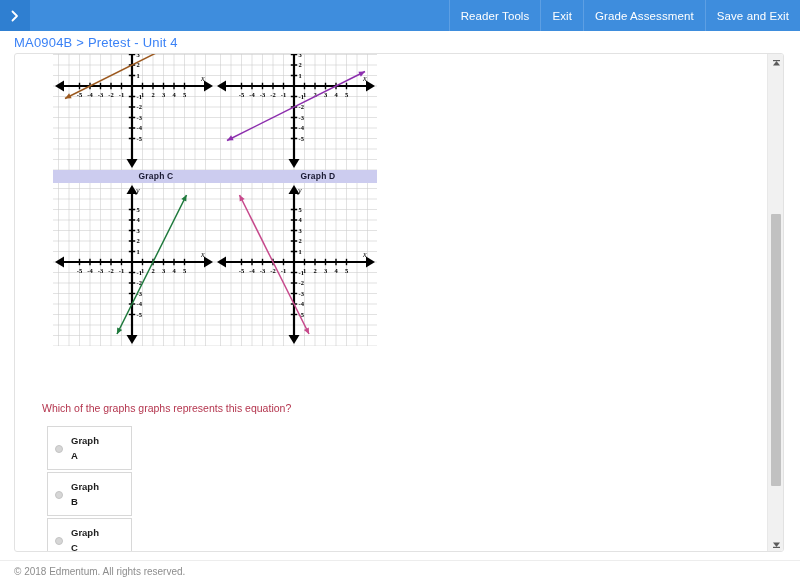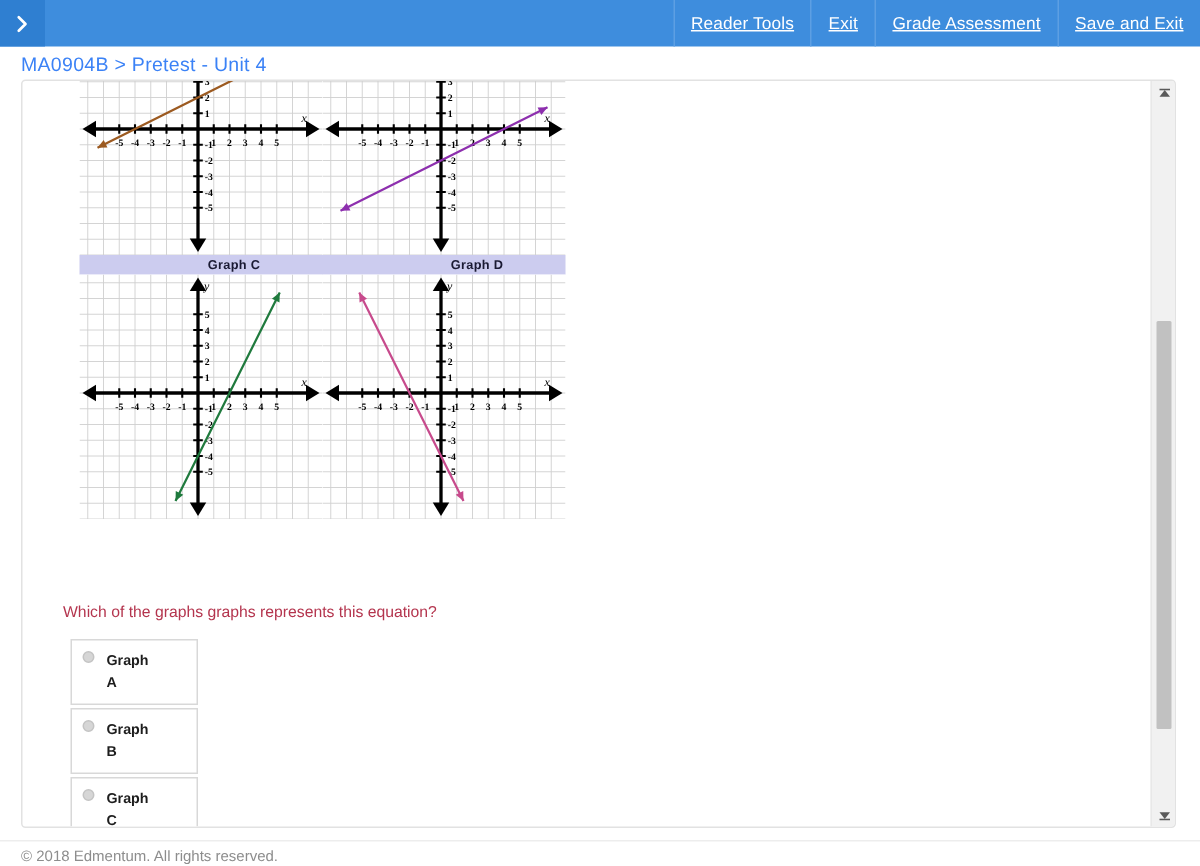--- a/index.html
+++ b/index.html
@@ -29,21 +29,20 @@
   #topnav { display: flex; align-items: stretch; height: 31px; }
   .topnav-item {
     display: flex; align-items: center; justify-content: center;
     padding: 0 11px;
     color: #ffffff;
     font-size: 11.5px;
     letter-spacing: .1px;
     white-space: nowrap;
     border-left: 1px solid #5d9fe3;
     cursor: pointer;
-    text-decoration: underline;
   }
 
   
   #breadcrumb {
     position: absolute; left: 14px; top: 35px;
     font-size: 13px;
     color: #3b82f6;
     letter-spacing: .2px;
   }
 
@@ -99,21 +98,21 @@
   
   #options { position: absolute; left: 32px; top: 372px; }
   .option {
     width: 85px;
     min-height: 40px;
     border: 1px solid #d8d8d8;
     background: #ffffff;
     margin-bottom: 2px;
     padding: 6px 6px 6px 7px;
     display: flex;
-    align-items: flex-start;
+    align-items: center;
     cursor: pointer;
   }
   .radio-dot {
     width: 8px; height: 8px;
     border-radius: 50%;
     background: #d6d6d6;
     border: 1px solid #c4c4c4;
     margin-top: 1px;
     flex: 0 0 auto;
     cursor: pointer;

